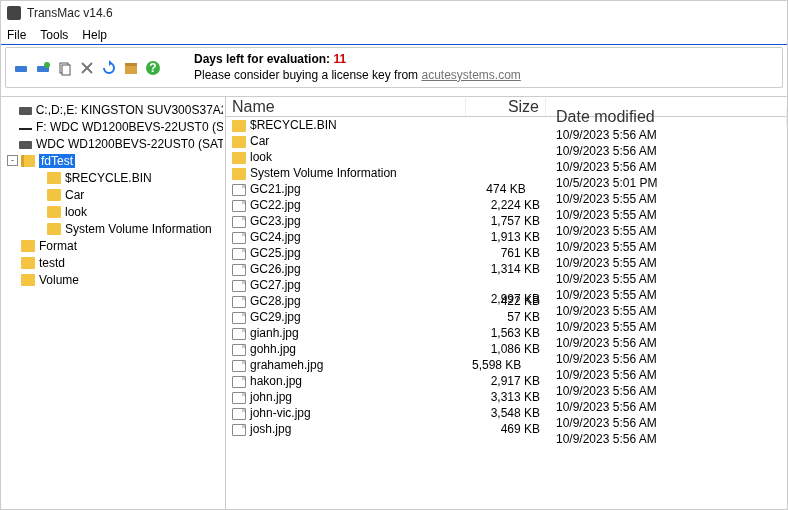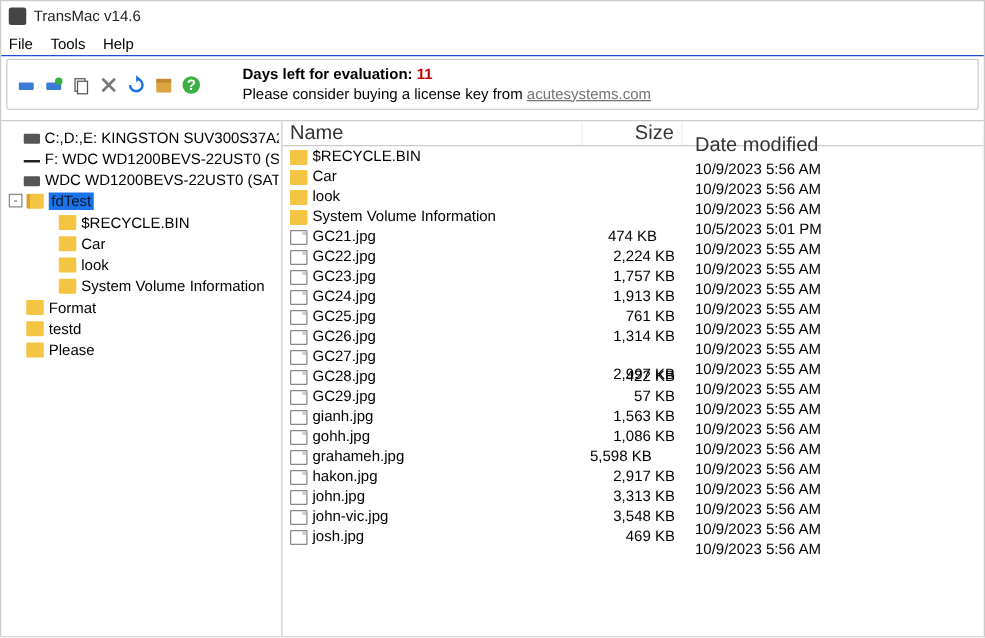--- a/index.html
+++ b/index.html
@@ -23,21 +23,21 @@
   .tree .node { display: flex; align-items: center; height: 17px; white-space: nowrap; }
   .tree .indent { display: inline-block; }
   .tree .exp { width: 11px; height: 11px; border: 1px solid #888; display: inline-flex; align-items: center; justify-content: center; font-size: 9px; line-height: 1; margin-right: 3px; color: #444; }
   .tree .exp-sp { width: 11px; display: inline-block; margin-right: 3px; }
   .tree .ic { width: 14px; height: 12px; display: inline-block; margin-right: 4px; vertical-align: middle; }
   .tree .ic-drive { background: #555; border-radius: 1px; height: 8px; margin-top: 2px; }
   .tree .ic-dash { background: #222; height: 2px; margin-top: 5px; }
   .tree .ic-folder { background: #f4c542; border-radius: 1px; }
   .tree .ic-folder-open { background: #f4c542; border-radius: 1px; border-left: 3px solid #e0a020; }
   .tree .lbl { overflow: hidden; text-overflow: clip; }
-  .tree .sel .lbl { background: #1a73e8; color: #0f172a; padding: 0 2px; }
+  .tree .sel .lbl { background: #1a73e8; color: #ffffff; padding: 0 2px; }
   .list { flex: 1; overflow: hidden; }
   .list .header { display: flex; border-bottom: 1px solid #ccc; height: 20px; align-items: center; }
   .list .header .col { border-right: 1px solid #eee; padding: 0 6px; color: #333; font-size: 16px; }
   .col-name { width: 240px; text-align: left; }
   .col-size { width: 80px; text-align: right; }
   .col-date { flex: 1; text-align: left; padding-left: 10px !important; margin-top: 20px; }
   .list .rows { }
   .list .row { display: flex; height: 16px; align-items: center; }
   .list .row .cell { padding: 0 6px; white-space: nowrap; }
   .list .row .ic { width: 14px; height: 12px; display: inline-block; margin-right: 4px; vertical-align: middle; }
@@ -174,21 +174,21 @@
         <div class="node">
           <span class="indent" style="width: 4px;"></span>
           <span class="exp-sp"></span>
           <span class="ic ic-folder"></span>
           <span class="lbl">testd</span>
         </div>
         <div class="node">
           <span class="indent" style="width: 4px;"></span>
           <span class="exp-sp"></span>
           <span class="ic ic-folder"></span>
-          <span class="lbl">Please</span>
+          <span class="lbl">Volume</span>
         </div>
       </div>
     <div class="list">
       <div class="header">
         <div class="col col-name">Name</div>
         <div class="col col-size">Size</div>
         <div class="col col-date">Date modified</div>
       </div>
       <div class="rows" id="rows">
           <div class="row">

